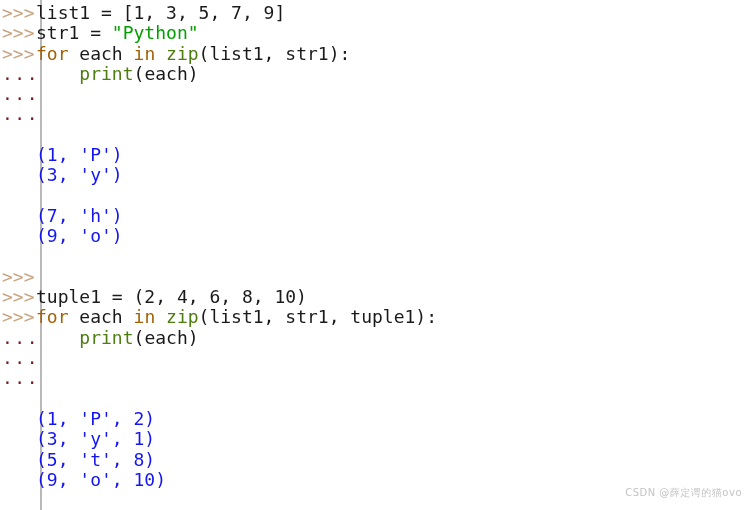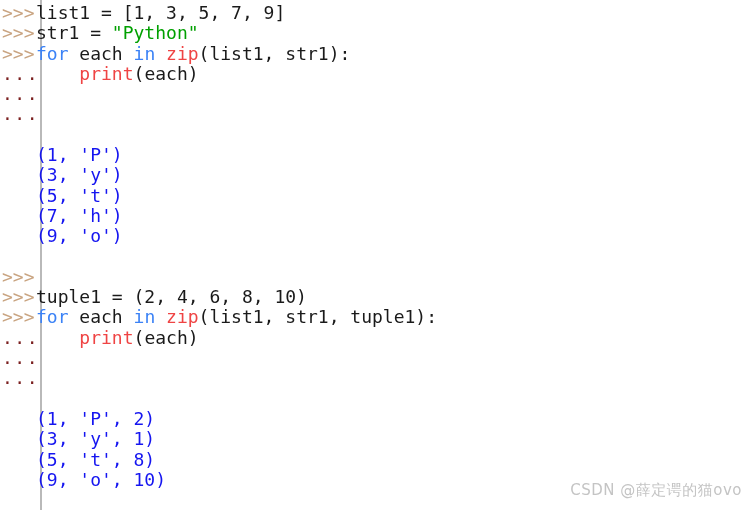--- a/index.html
+++ b/index.html
@@ -70,31 +70,31 @@
     height: 20.3px;
     line-height: 20.3px;
     white-space: pre;
     font-size: 18px;
     color: #1a1a1a;
     text-align: center;
   }
 
   
   .tok-plain   { color: #1a1a1a; }
-  .tok-keyword { color: #3b82f6; }
-  .tok-builtin { color: #ef4444; }
+  .tok-keyword { color: #a16207; }
+  .tok-builtin { color: #4d7c0f; }
   .tok-string  { color: #00a000; }
   .tok-output  { color: #1515f0; }
 
   #watermark {
     position: absolute;
     right: 12px;
     bottom: 10px;
     font-family: "DejaVu Sans", "Liberation Sans", sans-serif;
-    font-size: 15px;
+    font-size: 10px;
     color: #c4c4c4;
     letter-spacing: 0.5px;
     white-space: pre;
     user-select: none;
   }
 </style>
 </head>
 <body>
 
 <div id="console">
@@ -104,21 +104,21 @@
   <div id="lines">
       <div class="line"><div class="gutter ps1">&gt;&gt;&gt;</div><div class="code"><span class="tok-plain">list1 = [1, 3, 5, 7, 9]</span></div></div>
       <div class="line"><div class="gutter ps1">&gt;&gt;&gt;</div><div class="code"><span class="tok-plain">str1 = </span><span class="tok-string">"Python"</span></div></div>
       <div class="line"><div class="gutter ps1">&gt;&gt;&gt;</div><div class="code"><span class="tok-keyword">for</span><span class="tok-plain"> each </span><span class="tok-keyword">in</span><span class="tok-plain"> </span><span class="tok-builtin">zip</span><span class="tok-plain">(list1, str1):</span></div></div>
       <div class="line"><div class="gutter ps2">...</div><div class="code"><span class="tok-plain">    </span><span class="tok-builtin">print</span><span class="tok-plain">(each)</span></div></div>
       <div class="line"><div class="gutter ps2">...</div><div class="code"></div></div>
       <div class="line"><div class="gutter ps2">...</div><div class="code"></div></div>
       <div class="line"><div class="gutter"></div><div class="code"></div></div>
       <div class="line"><div class="gutter"></div><div class="code"><span class="tok-output">(1, 'P')</span></div></div>
       <div class="line"><div class="gutter"></div><div class="code"><span class="tok-output">(3, 'y')</span></div></div>
-      <div class="line"><div class="gutter"></div><div class="code"><span class="tok-output">(5, 't')</span></div></div>
+      <div class="line"><div class="gutter"></div></div>
       <div class="line"><div class="gutter"></div><div class="code"><span class="tok-output">(7, 'h')</span></div></div>
       <div class="line"><div class="gutter"></div><div class="code"><span class="tok-output">(9, 'o')</span></div></div>
       <div class="line"><div class="gutter"></div><div class="code"></div></div>
       <div class="line"><div class="gutter ps1">&gt;&gt;&gt;</div><div class="code"></div></div>
       <div class="line"><div class="gutter ps1">&gt;&gt;&gt;</div><div class="code"><span class="tok-plain">tuple1 = (2, 4, 6, 8, 10)</span></div></div>
       <div class="line"><div class="gutter ps1">&gt;&gt;&gt;</div><div class="code"><span class="tok-keyword">for</span><span class="tok-plain"> each </span><span class="tok-keyword">in</span><span class="tok-plain"> </span><span class="tok-builtin">zip</span><span class="tok-plain">(list1, str1, tuple1):</span></div></div>
       <div class="line"><div class="gutter ps2">...</div><div class="code"><span class="tok-plain">    </span><span class="tok-builtin">print</span><span class="tok-plain">(each)</span></div></div>
       <div class="line"><div class="gutter ps2">...</div><div class="code"></div></div>
       <div class="line"><div class="gutter ps2">...</div><div class="code"></div></div>
       <div class="line"><div class="gutter"></div><div class="code"></div></div>

